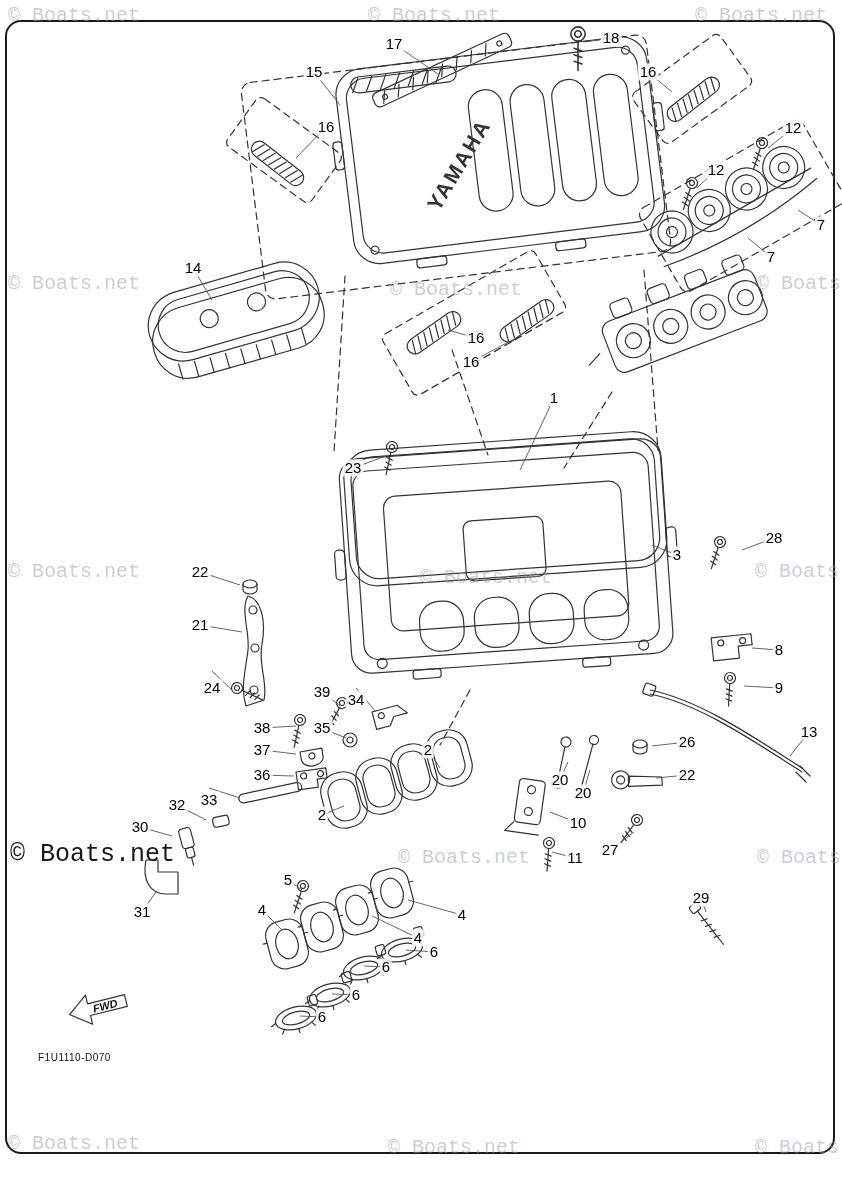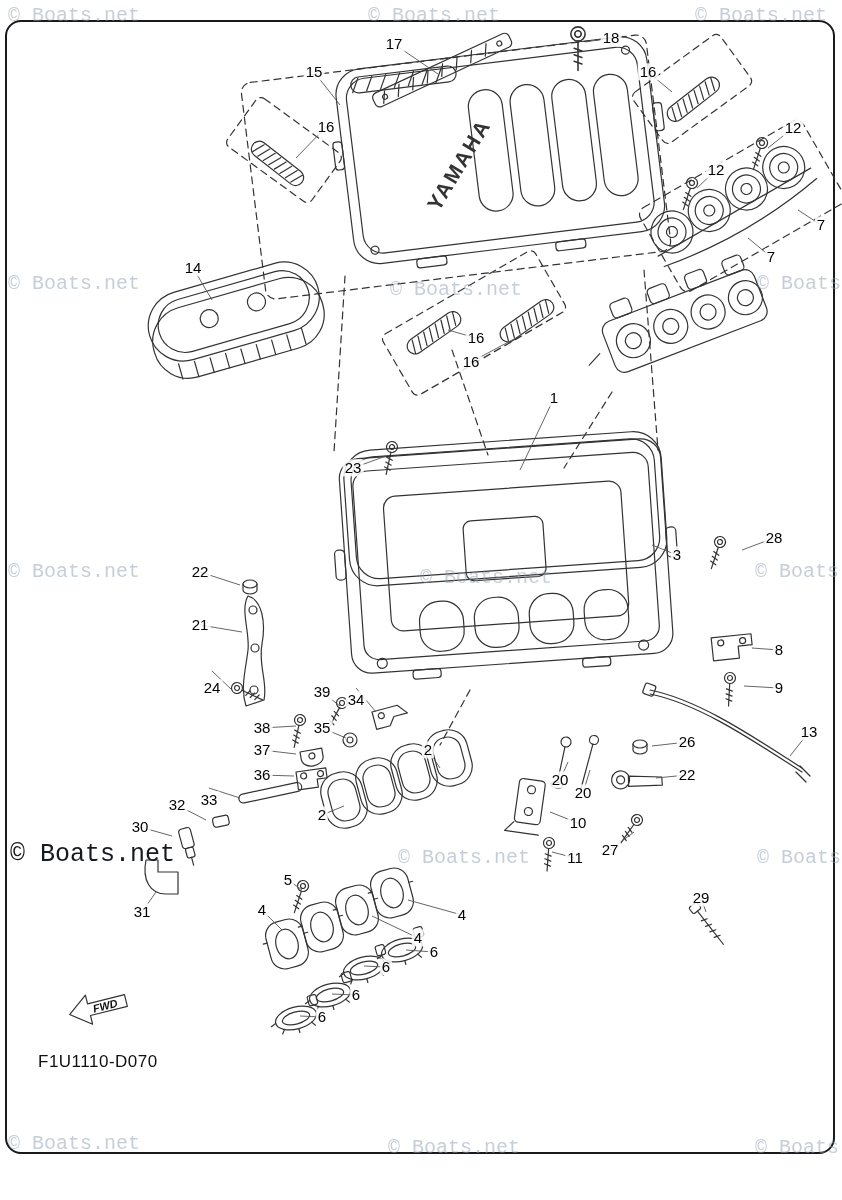--- a/index.html
+++ b/index.html
@@ -14,21 +14,21 @@
   .art-svg .fwd-text{font-style:italic;font-size:11px;fill:#111;}
   #leader-svg{position:absolute;left:0;top:0;width:842px;height:1200px;z-index:2;}
   #leader-svg line{stroke:#555;stroke-width:0.9;}
   .layer{position:absolute;left:0;top:0;right:0;bottom:0;}
   [data-name="callout-layer"]{z-index:5;}
   [data-name="watermark-layer"]{z-index:6;pointer-events:none;font-family:Liberation Mono, monospace;}
   .callout{position:absolute;transform:translate(-50%,-50%);font-size:15px;color:#000;
            background:rgba(255,255,255,.85);padding:0 2px;line-height:1.15;}
   .wm{position:absolute;font-size:20px;color:rgba(142,158,176,.5);white-space:nowrap;}
   .wm.dark{font-size:25px;color:#16191d;}
-  .diagram-code{position:absolute;left:38px;top:1052px;font-size:17px;letter-spacing:.5px;z-index:7;}
+  .diagram-code{position:absolute;left:38px;top:1052px;font-size:10px;letter-spacing:.5px;z-index:7;}
   .footer{position:absolute;left:0;top:1161px;width:100%;text-align:center;font-size:27px;z-index:7;}
 </style>
 </head>
 <body>
 
 <div class="page" data-name="parts-diagram-page">
   <div class="frame" data-name="page-border"></div>
 
   <svg class="art-svg" viewBox="0 0 842 1200" data-name="diagram-artwork">
     <defs>

